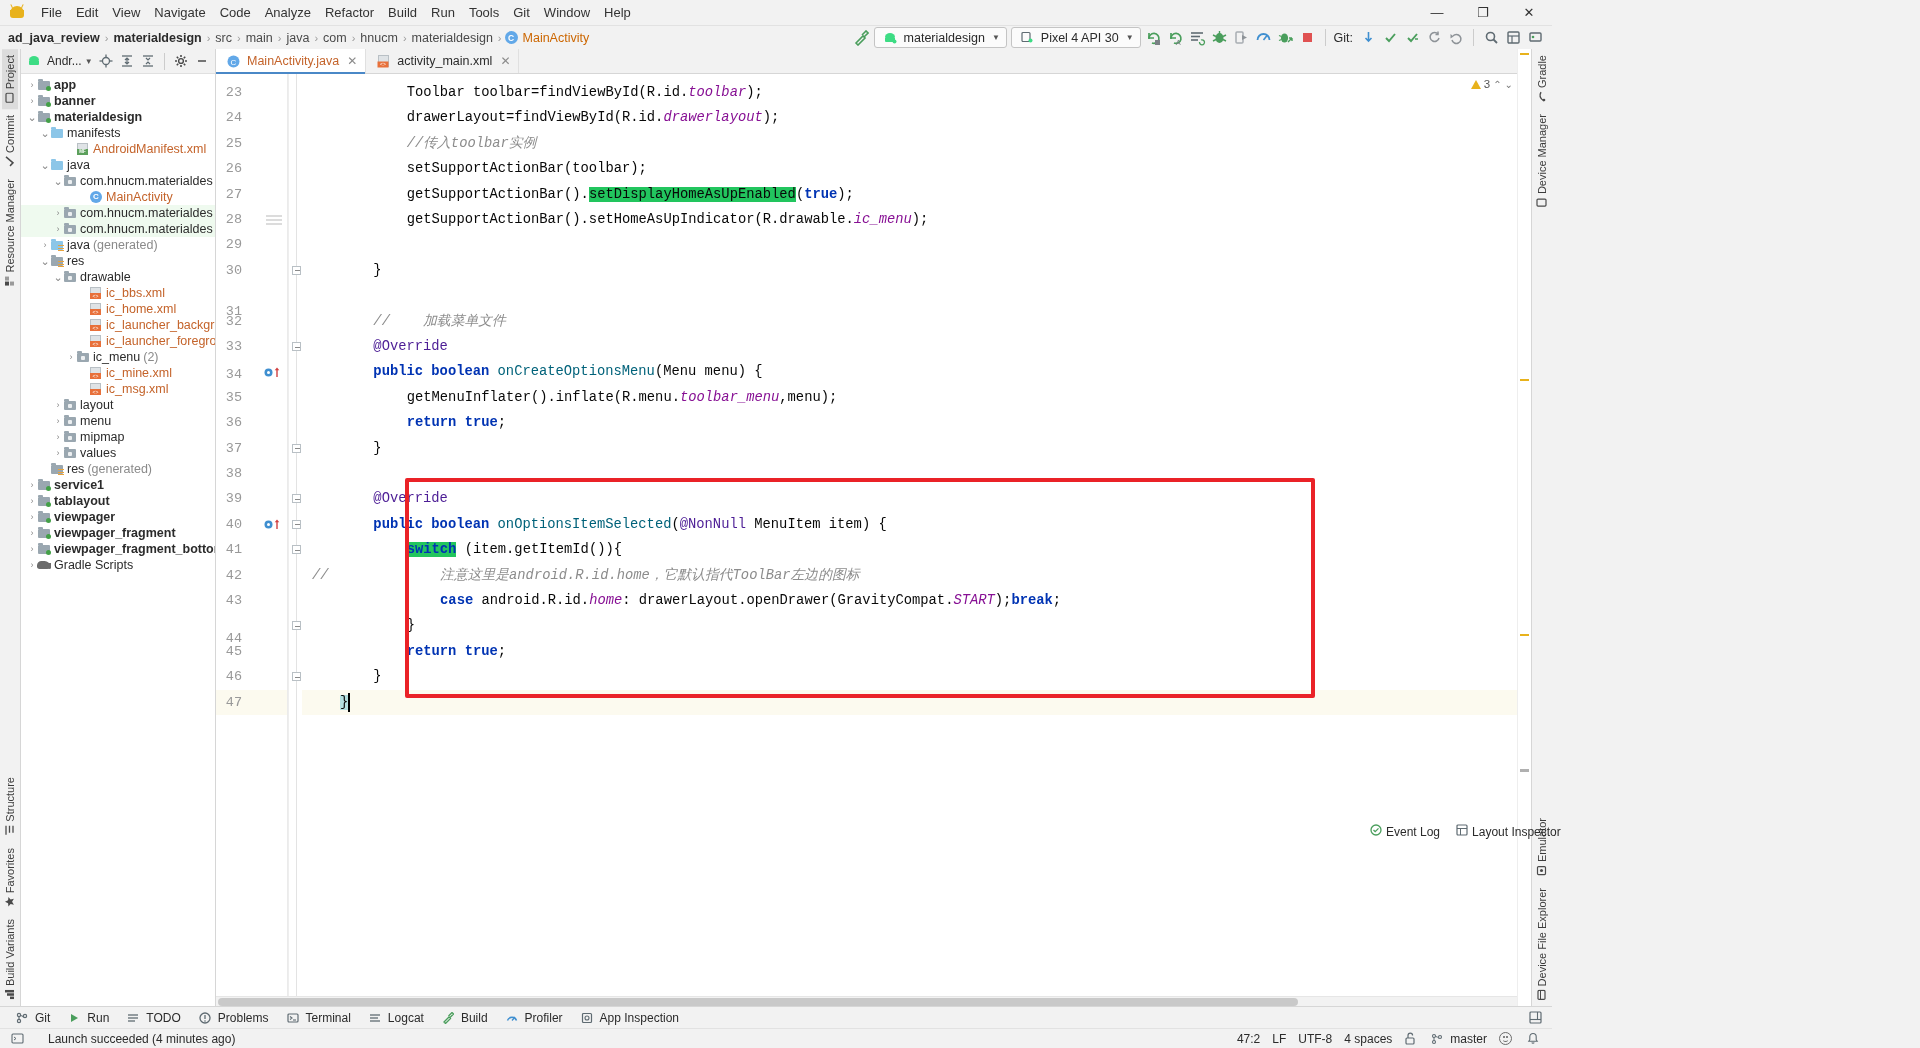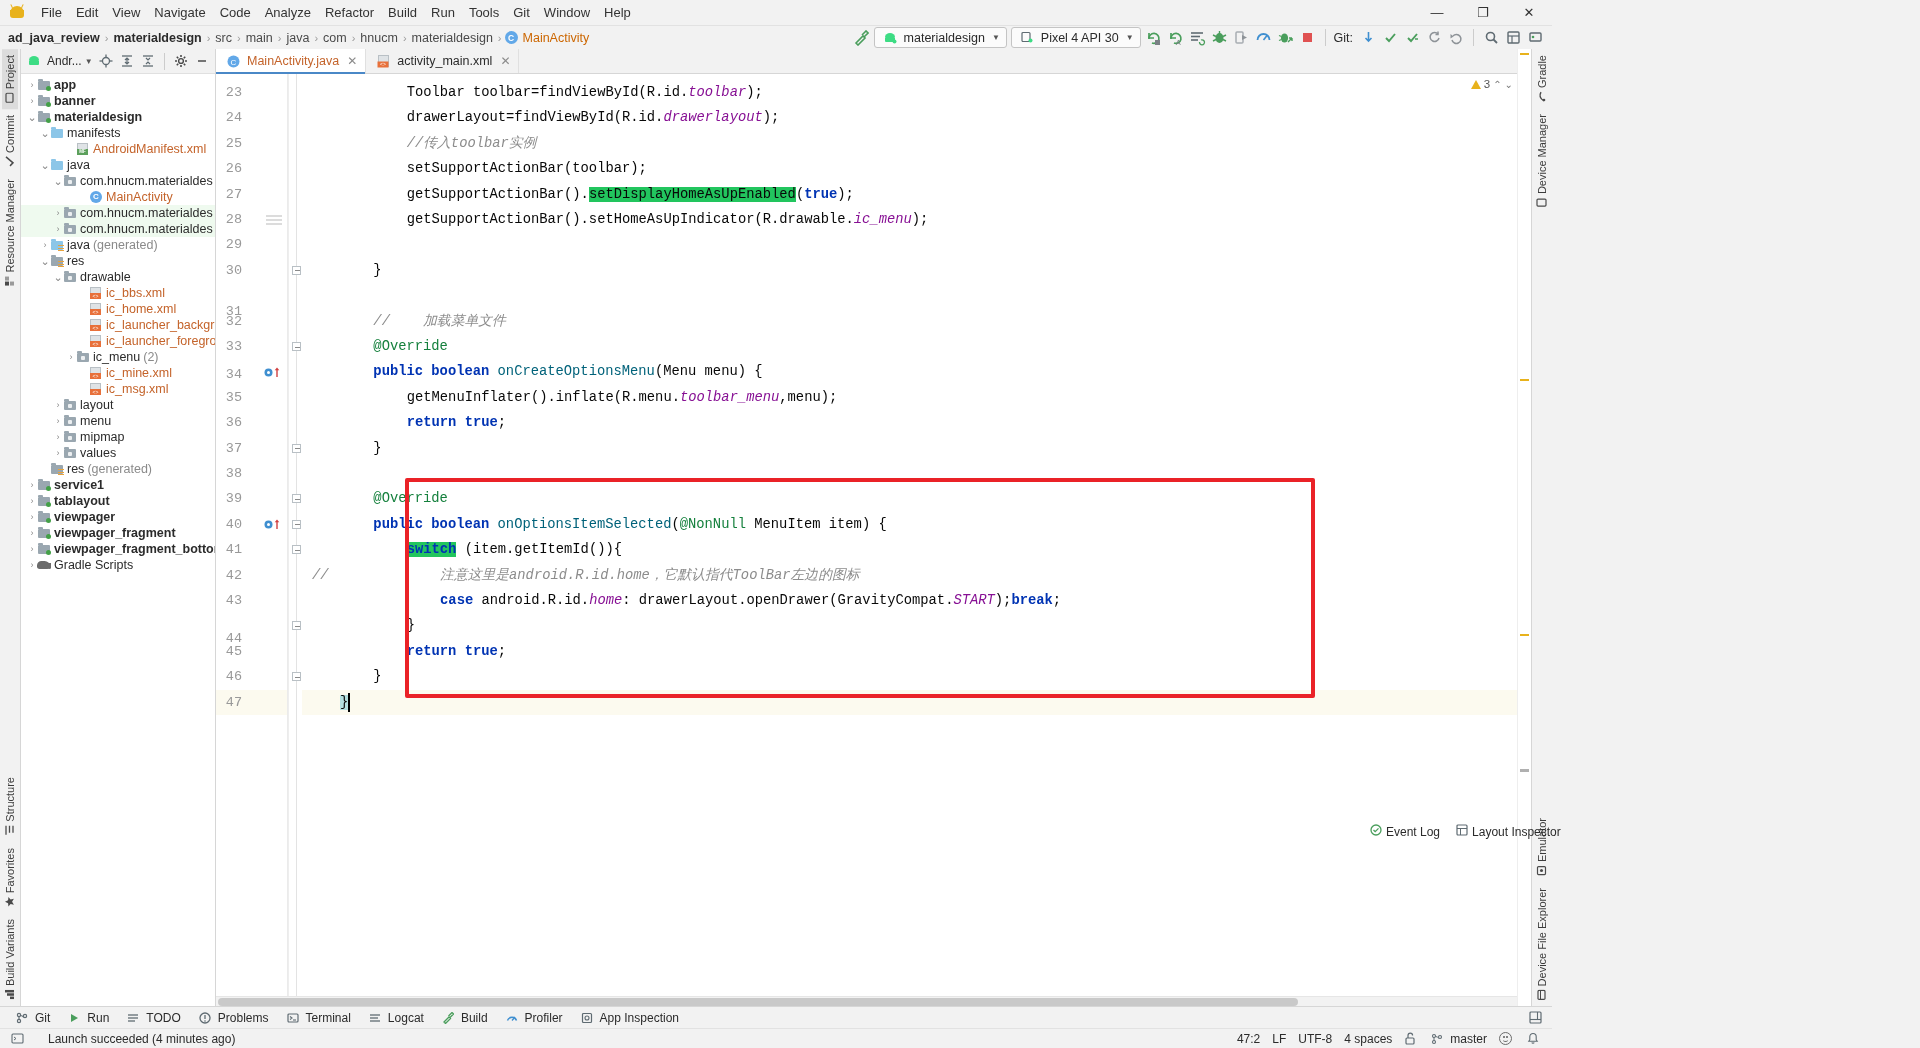--- a/index.html
+++ b/index.html
@@ -190,21 +190,21 @@
     width: 14px; flex:0 0 14px; background:#fff; position:relative;
     border-left:1px solid #eee;
   }
   .codearea {
     flex:1 1 auto; position:relative; overflow:hidden;
     font-family:"Liberation Mono", monospace; font-size:13.8px;
     line-height:25.4px; white-space:pre; color:#080808;
   }
   .cline { position:absolute; left:0; height:25.4px; white-space:pre; }
   .kw { color:#0033b3; font-weight:bold; }
-  .anno { color:#15803d; }
+  .anno { color:#4c1d95; }
   .cmt { color:#8c8c8c; font-style:italic; }
   .field { color:#871094; font-style:italic; }
   .meth { color:#00627a; }
   .hl-ident { background:#22c55e; }
   .caret-line { position:absolute; left:0; right:0; height:25.4px; background:#fcfaef; }
   .caret-bar { position:absolute; width:2px; background:#000; height:19px; }
   .sel-token { background:#b5e0e0; }
 
   .redbox {
     position:absolute; border:4px solid #ea2227; border-radius:2px;

